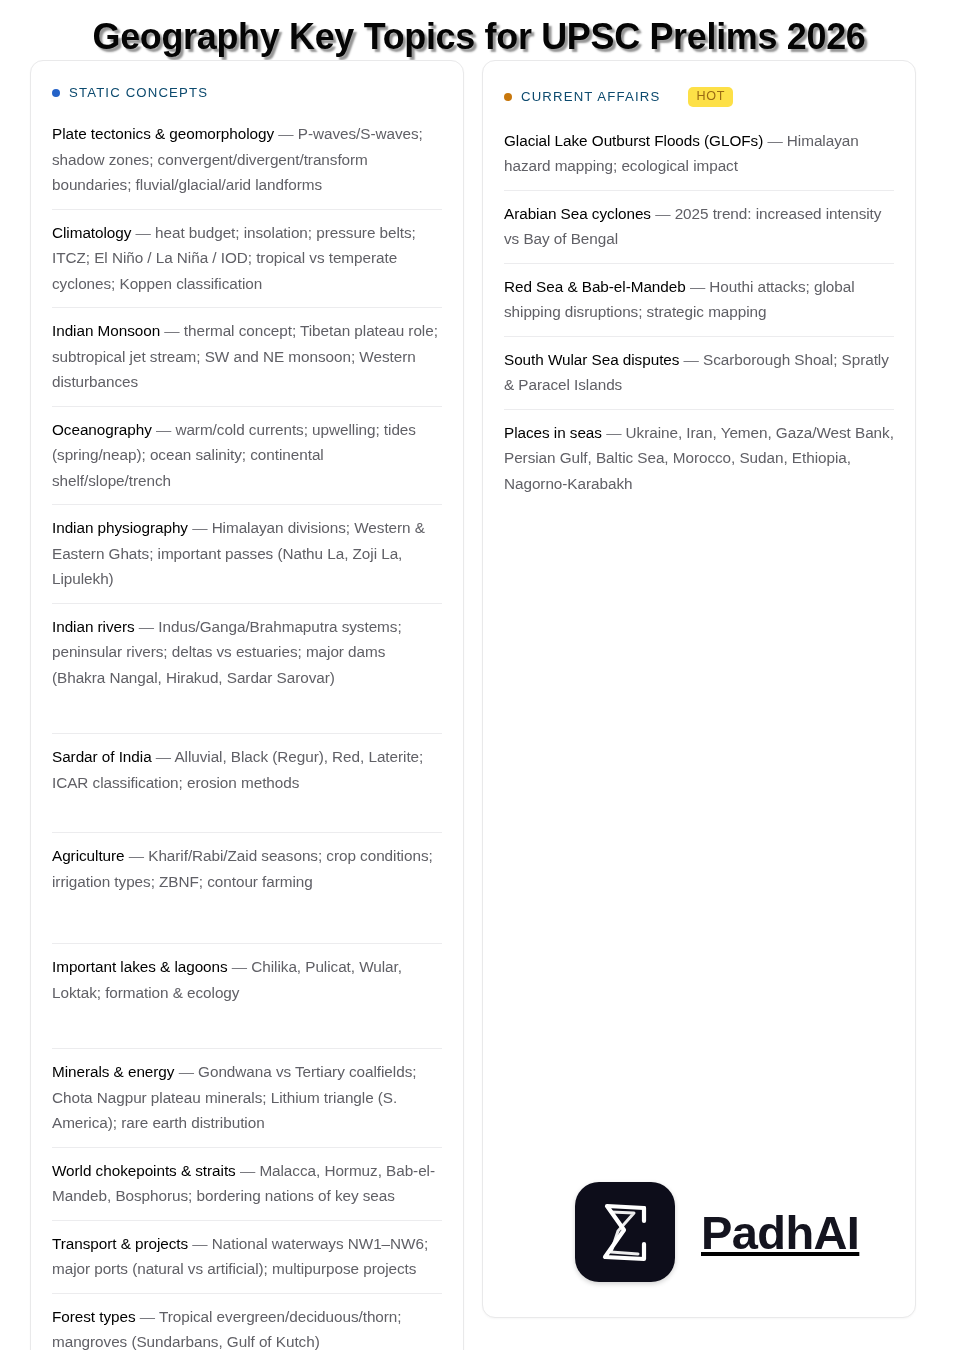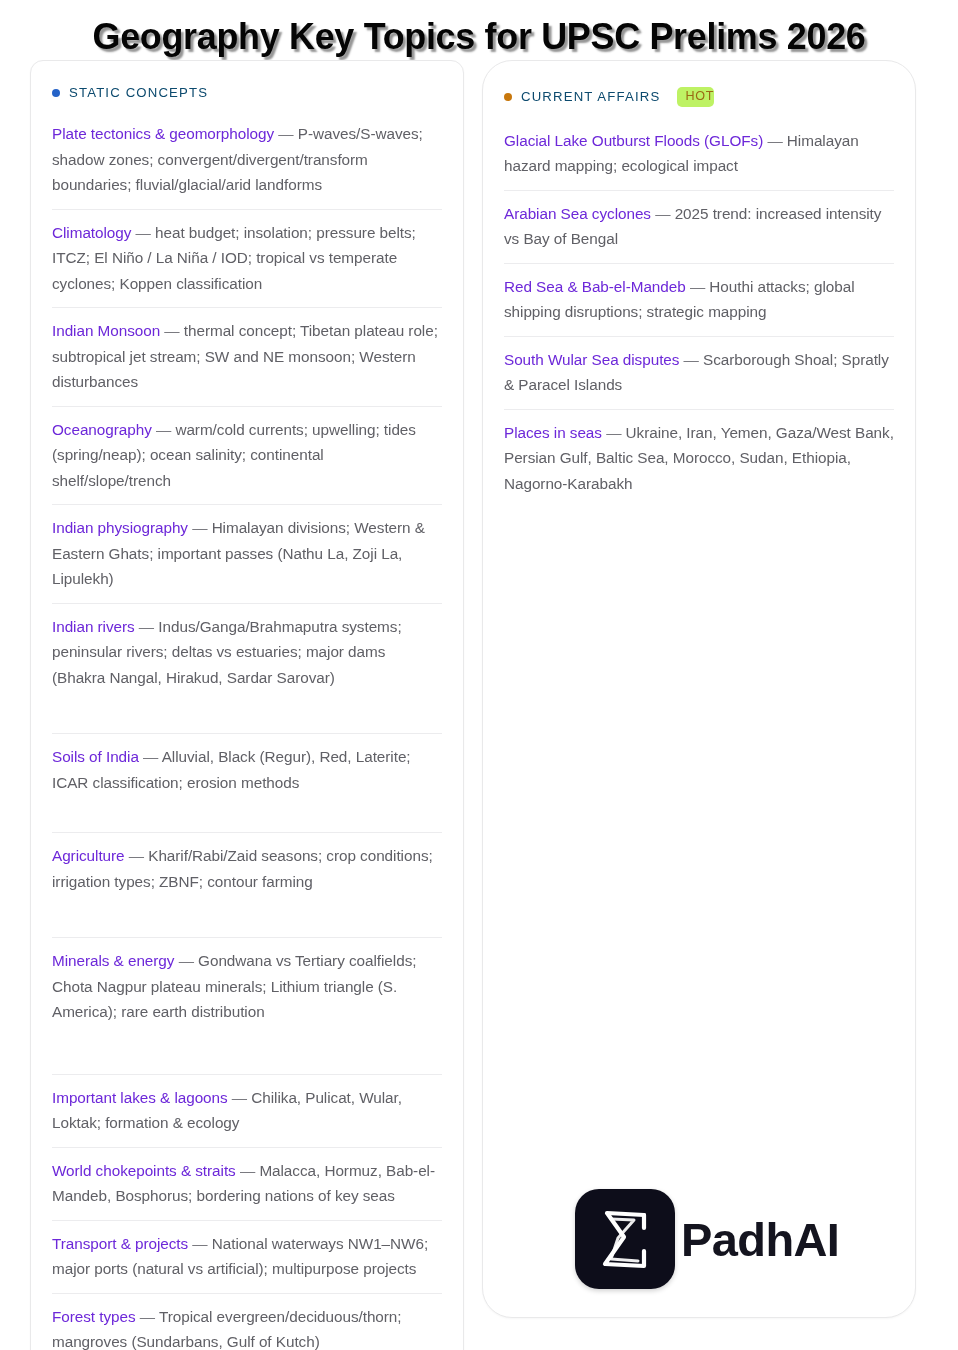--- a/index.html
+++ b/index.html
@@ -51,21 +51,21 @@
     background: #ffffff;
     border: 1px solid #e9e9ea;
     border-radius: 13px;
     box-shadow: 0 1px 2px rgba(16,24,40,0.035);
     width: 434px;
     min-height: 1258px;
     padding: 24px 21px 26px 21px;
     position: relative;
   }
 
-  .card-right { padding-top: 26px; border-radius: 30px; }
+  .card-right { padding-top: 26px; }
 
   
   .sec-head {
     display: flex;
     align-items: center;
     gap: 9px;
     margin-bottom: 21px;
   }
 
   .sec-dot {
@@ -81,61 +81,62 @@
   .sec-label {
     font-size: 13.2px;
     letter-spacing: 1.15px;
     color: #0c4a6e;
     font-weight: 400;
     text-transform: uppercase;
     white-space: nowrap;
   }
 
   .hot-badge {
-    margin-left: 8px;
-    background: #bef264;
+    margin-left: 19px;
+    background: #fde047;
     color: #9a6a14;
     font-size: 12.6px;
     letter-spacing: 0.7px;
     font-weight: 500;
     border-radius: 5px;
-    padding: 3px 0 4px 8px;
+    padding: 3px 8px 4px 8px;
     line-height: 1;
   }
 
   
   .topic {
     font-size: 15.3px;
     line-height: 25.5px;
     color: #606066;
     border-top: 1px solid #ececee;
     padding: 10px 0 11px 0;
     letter-spacing: -0.05px;
   }
   .topic:first-of-type { border-top: none; padding-top: 0; }
 
   .topic .t-name {
-    color: #6d28d9;
+    color: #000000;
     font-weight: 400;
   }
   .topic .t-dash { color: #7a7a80; }
 
   
   .gap-sm { margin-top: 26px; }
   .gap-md { margin-top: 32px; }
   .gap-lg { margin-top: 38px; }
 
   
   .logo-wrap {
     position: absolute;
     left: 92px;
-    bottom: 28px;
+    bottom: 35px;
     display: flex;
     align-items: center;
-    gap: 6px;
+    gap: 26px;
+    text-decoration: underline;
   }
   .logo-mark {
     width: 100px;
     height: 100px;
     border-radius: 24px;
     background: #0d0d1a;
     display: flex;
     align-items: center;
     justify-content: center;
     box-shadow: 0 2px 5px rgba(0,0,0,0.18);
@@ -162,24 +163,24 @@
         <span class="sec-dot blue"></span>
         <span class="sec-label">STATIC CONCEPTS</span>
       </div>
       <div id="left-topics">
           <div class="topic"><span class="t-name">Plate tectonics &amp; geomorphology</span><span class="t-dash"> — </span><span class="t-detail">P-waves/S-waves; shadow zones; convergent/divergent/transform boundaries; fluvial/glacial/arid landforms</span></div>
           <div class="topic"><span class="t-name">Climatology</span><span class="t-dash"> — </span><span class="t-detail">heat budget; insolation; pressure belts; ITCZ; El Niño / La Niña / IOD; tropical vs temperate cyclones; Koppen classification</span></div>
           <div class="topic"><span class="t-name">Indian Monsoon</span><span class="t-dash"> — </span><span class="t-detail">thermal concept; Tibetan plateau role; subtropical jet stream; SW and NE monsoon; Western disturbances</span></div>
           <div class="topic"><span class="t-name">Oceanography</span><span class="t-dash"> — </span><span class="t-detail">warm/cold currents; upwelling; tides (spring/neap); ocean salinity; continental shelf/slope/trench</span></div>
           <div class="topic"><span class="t-name">Indian physiography</span><span class="t-dash"> — </span><span class="t-detail">Himalayan divisions; Western &amp; Eastern Ghats; important passes (Nathu La, Zoji La, Lipulekh)</span></div>
           <div class="topic"><span class="t-name">Indian rivers</span><span class="t-dash"> — </span><span class="t-detail">Indus/Ganga/Brahmaputra systems; peninsular rivers; deltas vs estuaries; major dams (Bhakra Nangal, Hirakud, Sardar Sarovar)</span></div>
-          <div class="topic gap-md"><span class="t-name">Soils of India</span><span class="t-dash"> — </span><span class="t-detail">Alluvial, Black (Regur), Red, Laterite; ICAR classification; erosion methods</span></div>
+          <div class="topic gap-md"><span class="t-name">Sardar of India</span><span class="t-dash"> — </span><span class="t-detail">Alluvial, Black (Regur), Red, Laterite; ICAR classification; erosion methods</span></div>
           <div class="topic gap-sm"><span class="t-name">Agriculture</span><span class="t-dash"> — </span><span class="t-detail">Kharif/Rabi/Zaid seasons; crop conditions; irrigation types; ZBNF; contour farming</span></div>
+          <div class="topic gap-lg"><span class="t-name">Important lakes &amp; lagoons</span><span class="t-dash"> — </span><span class="t-detail">Chilika, Pulicat, Wular, Loktak; formation &amp; ecology</span></div>
           <div class="topic gap-md"><span class="t-name">Minerals &amp; energy</span><span class="t-dash"> — </span><span class="t-detail">Gondwana vs Tertiary coalfields; Chota Nagpur plateau minerals; Lithium triangle (S. America); rare earth distribution</span></div>
-          <div class="topic gap-lg"><span class="t-name">Important lakes &amp; lagoons</span><span class="t-dash"> — </span><span class="t-detail">Chilika, Pulicat, Wular, Loktak; formation &amp; ecology</span></div>
           <div class="topic"><span class="t-name">World chokepoints &amp; straits</span><span class="t-dash"> — </span><span class="t-detail">Malacca, Hormuz, Bab-el-Mandeb, Bosphorus; bordering nations of key seas</span></div>
           <div class="topic"><span class="t-name">Transport &amp; projects</span><span class="t-dash"> — </span><span class="t-detail">National waterways NW1–NW6; major ports (natural vs artificial); multipurpose projects</span></div>
           <div class="topic"><span class="t-name">Forest types</span><span class="t-dash"> — </span><span class="t-detail">Tropical evergreen/deciduous/thorn; mangroves (Sundarbans, Gulf of Kutch)</span></div>
         </div>
     </section>
 
     <section class="card card-right">
       <div class="sec-head">
         <span class="sec-dot orange"></span>
         <span class="sec-label">CURRENT AFFAIRS</span>

